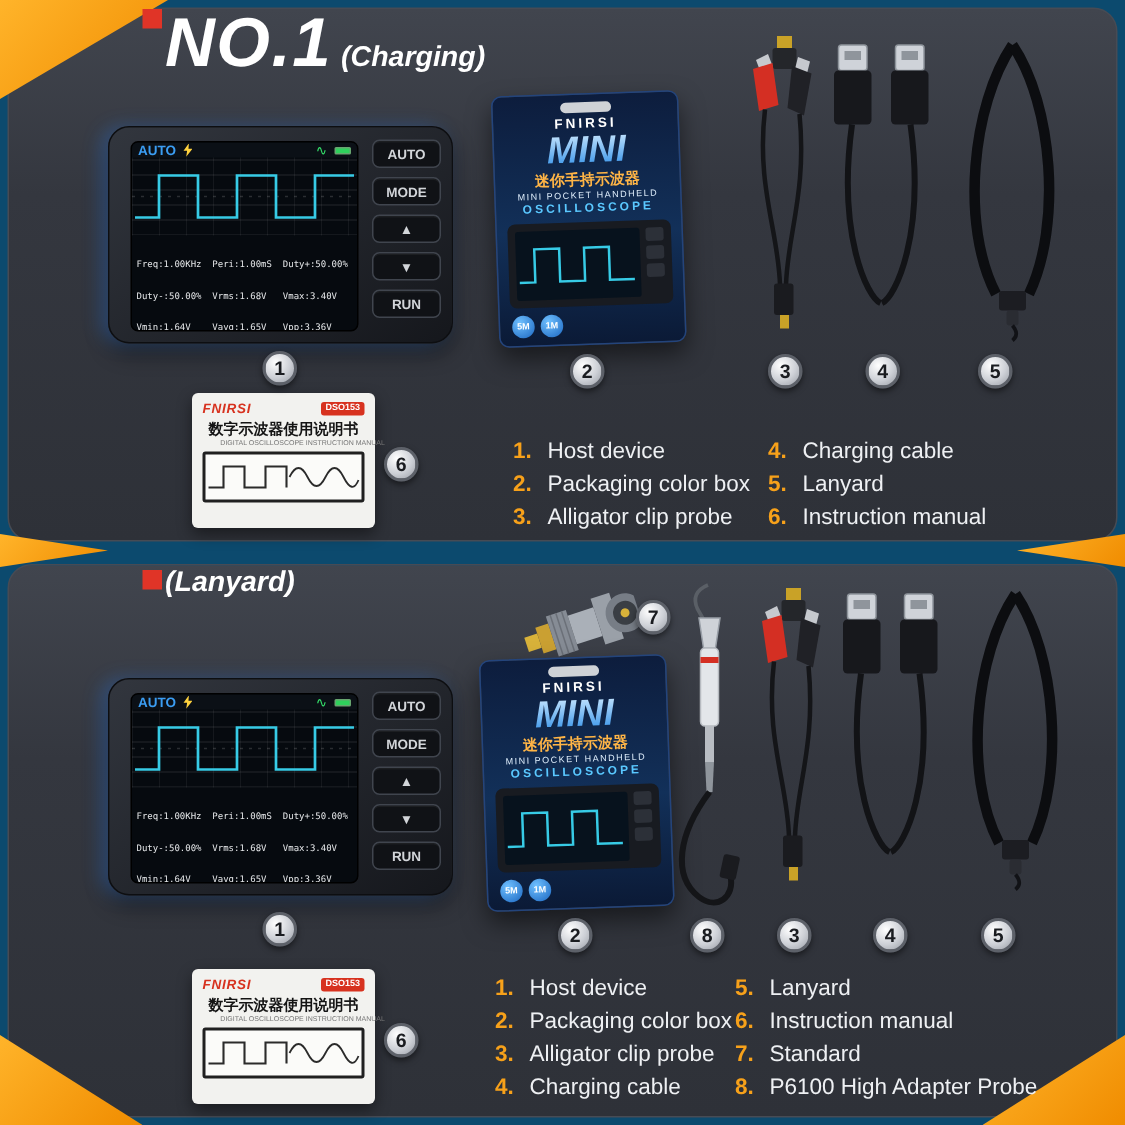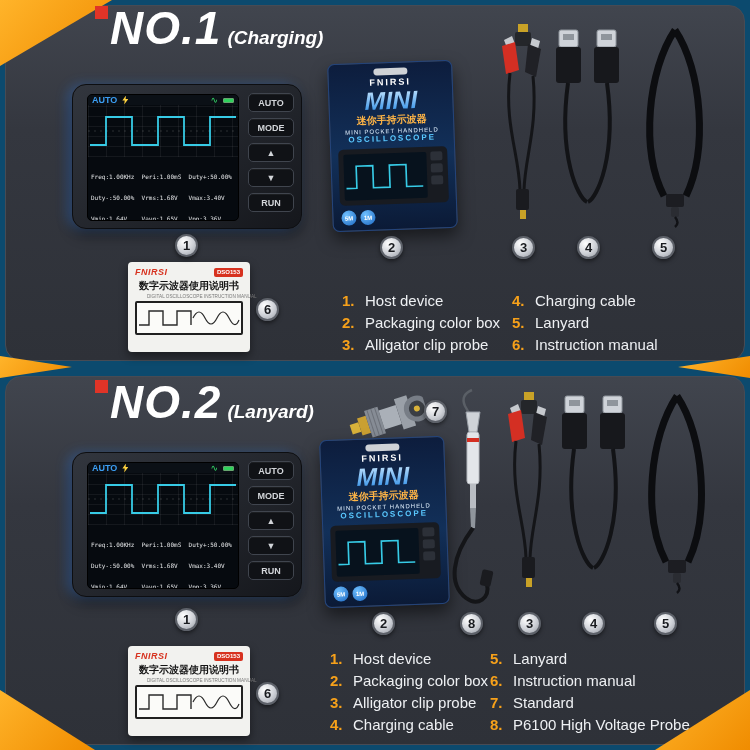--- a/index.html
+++ b/index.html
@@ -254,21 +254,20 @@
       <span class="llabel">Lanyard</span>
     </div>
     <div class="lrow">
       <span class="lnum">6.</span>
       <span class="llabel">Instruction manual</span>
     </div>
   </div>
 
   <div class="red-chip rc2"></div>
   <div class="hdr h2">
-    <span class="big">NO.2</span>
     <span class="small">(Lanyard)</span>
   </div>
 
   <div class="art rot" style="left:348px;top:388px">
     <svg width="80" height="60" viewBox="0 0 80 60">
       <rect x="2" y="25" width="9" height="10" fill="#d8b23a"></rect>
       <rect x="11" y="21" width="9" height="18" fill="#caa032"></rect>
       <rect x="20" y="16" width="14" height="28" fill="#868c95"></rect>
       <line x1="23" y1="16" x2="23" y2="44" stroke="#6b7078"></line>
       <line x1="27" y1="16" x2="27" y2="44" stroke="#6b7078"></line>
@@ -438,17 +437,17 @@
     <div class="lrow">
       <span class="lnum">6.</span>
       <span class="llabel">Instruction manual</span>
     </div>
     <div class="lrow">
       <span class="lnum">7.</span>
       <span class="llabel">Standard</span>
     </div>
     <div class="lrow">
       <span class="lnum">8.</span>
-      <span class="llabel">P6100 High Voltage Probe</span>
+      <span class="llabel">P6100 High Adapter Probe</span>
     </div>
   </div>
 
 </div>
 
 </body></html>

